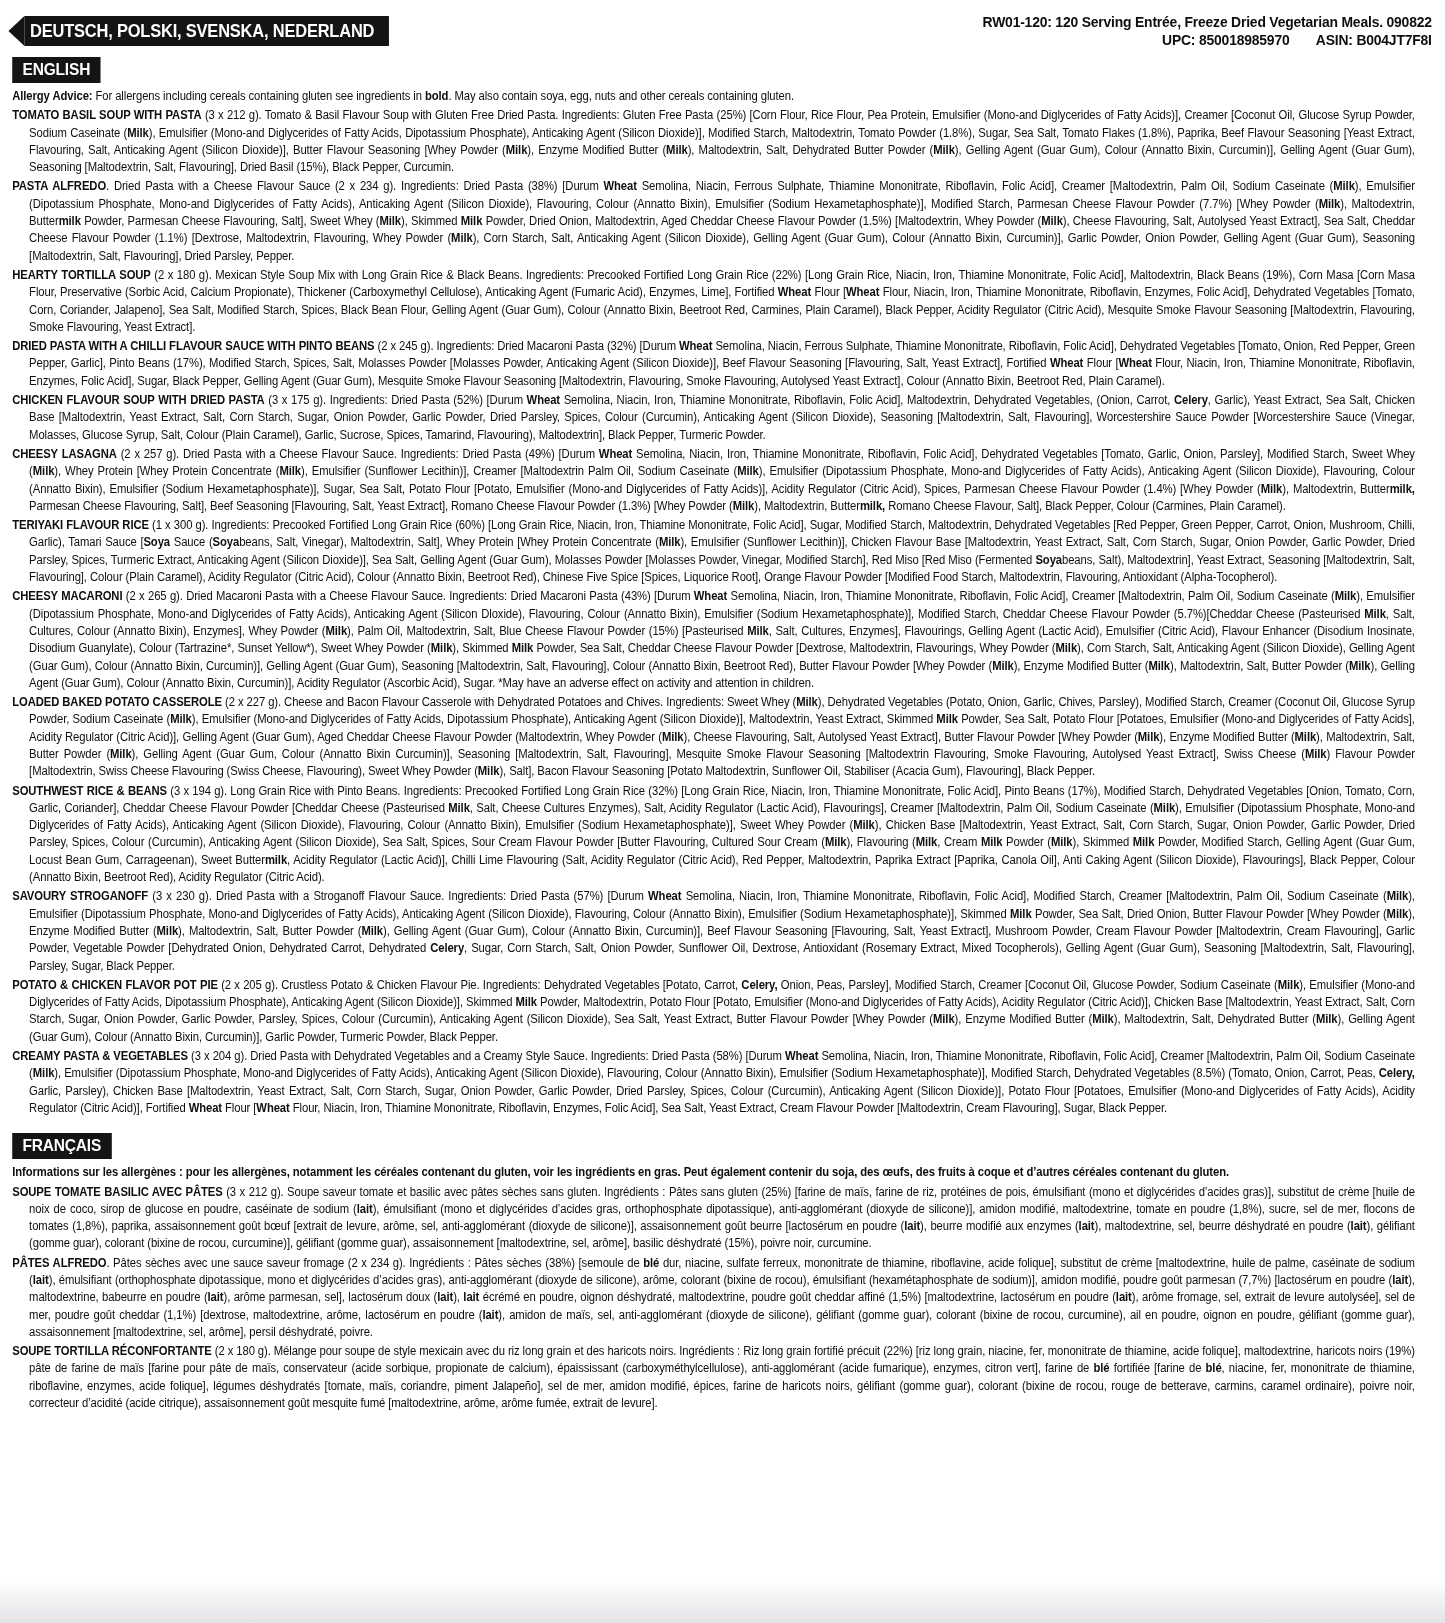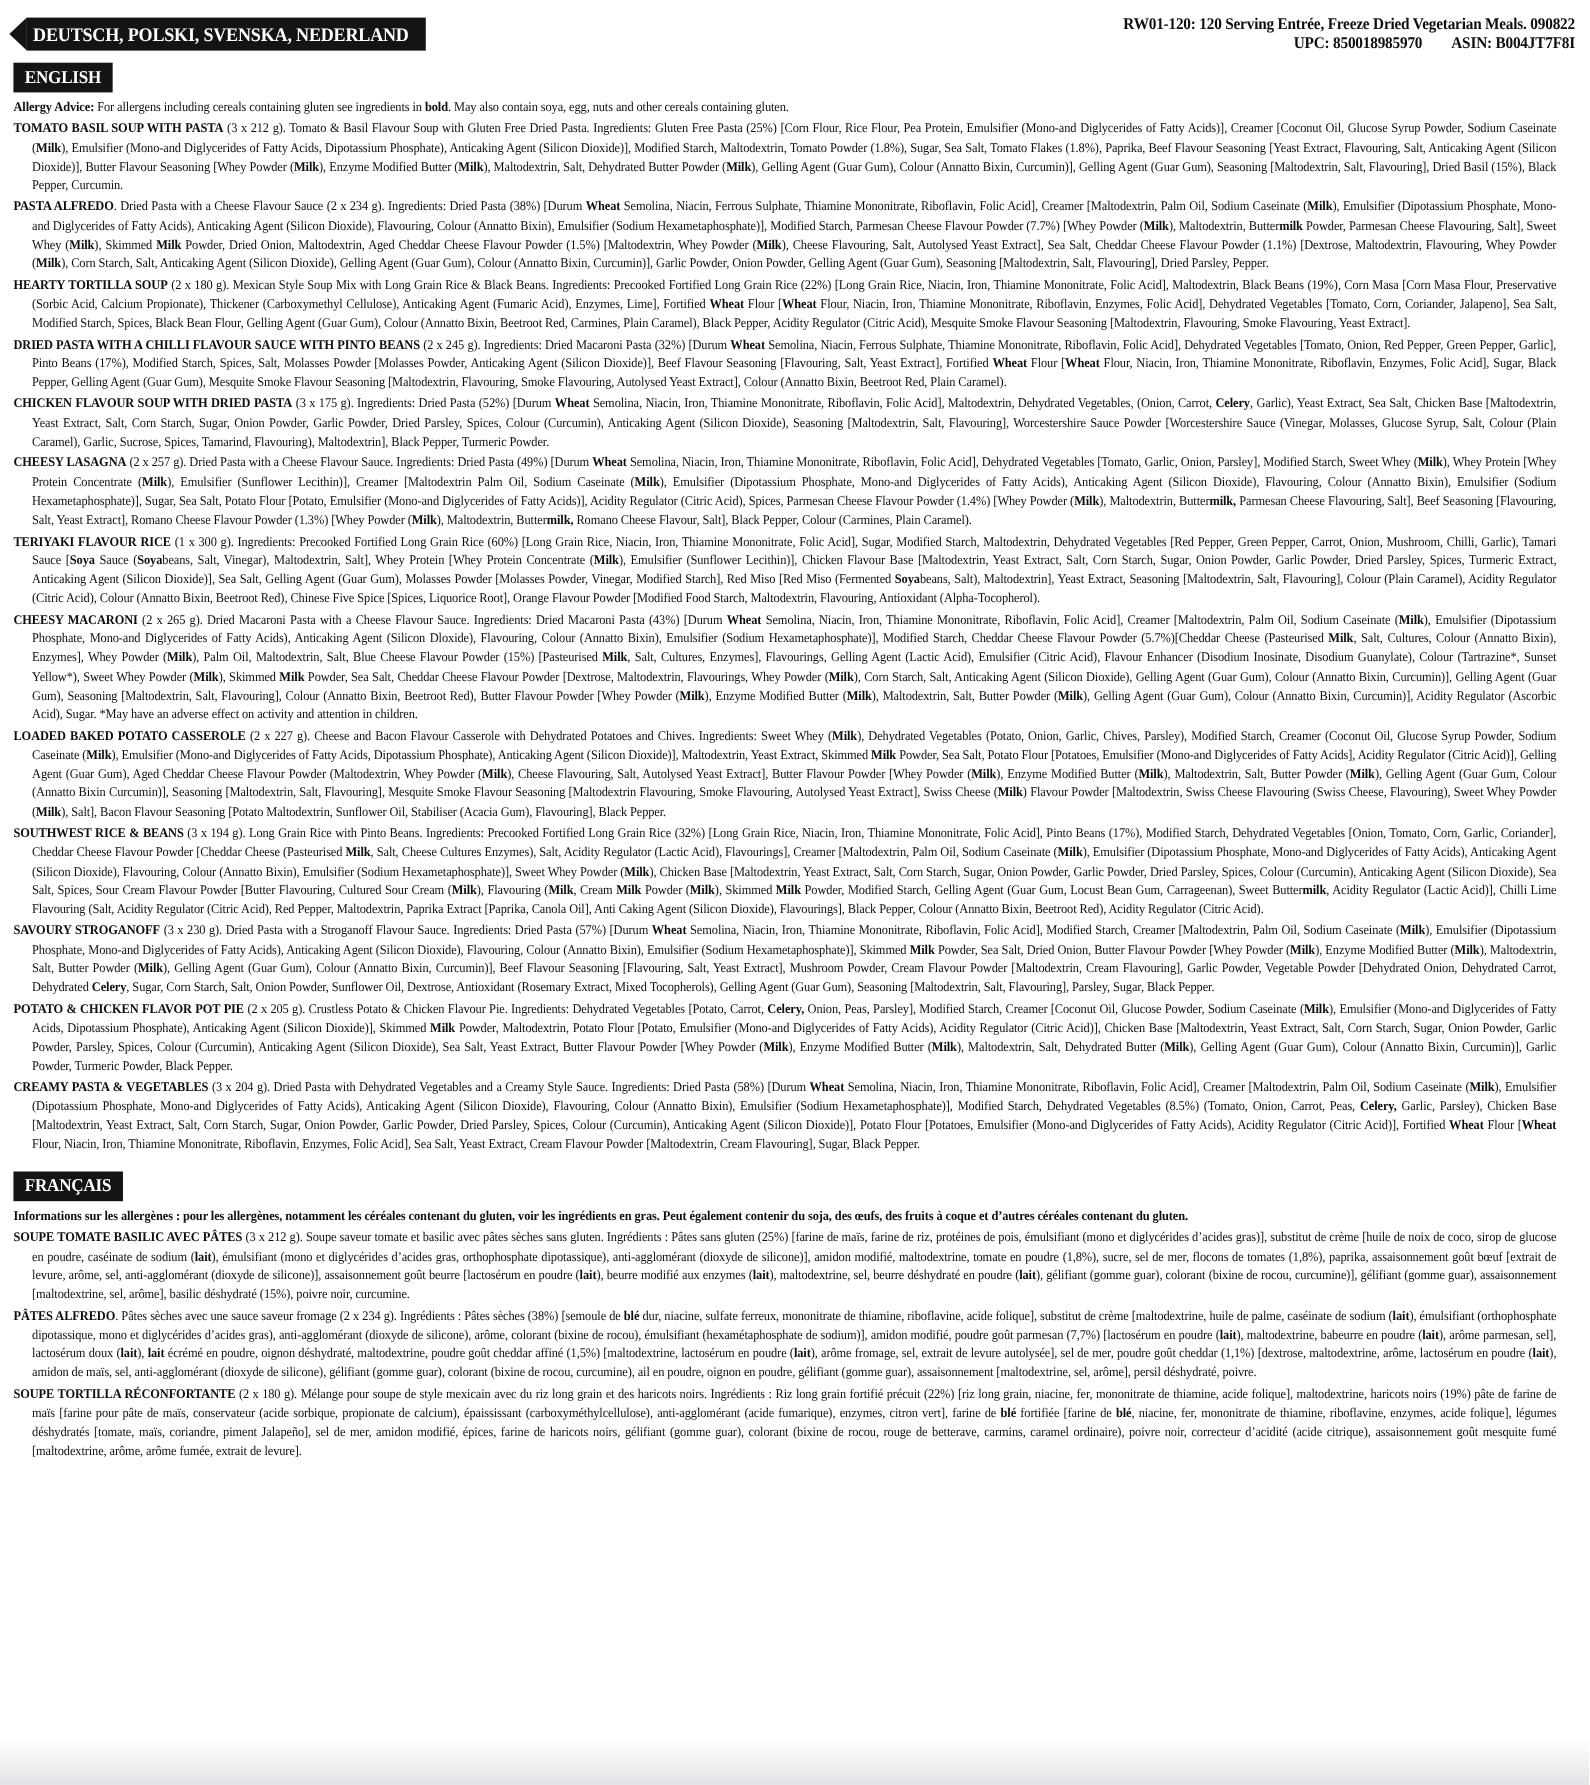--- a/index.html
+++ b/index.html
@@ -2,21 +2,21 @@
 <html><head>
 <meta charset="utf-8">
 <style>
   html,body{margin:0;padding:0;background:#ffffff;}
   .page{
     position:relative;
     width:1445px;
     height:1623px;
     background:#ffffff;
     overflow:hidden;
-    font-family:Liberation Serif, serif;
+    font-family:Liberation Sans, sans-serif;
     color:#0e0e0e;
   }
   
   .squeeze{
     width:1538px;
     transform:scaleX(0.9395);
     transform-origin:0 0;
   }
   .topbar{
     display:flex;

